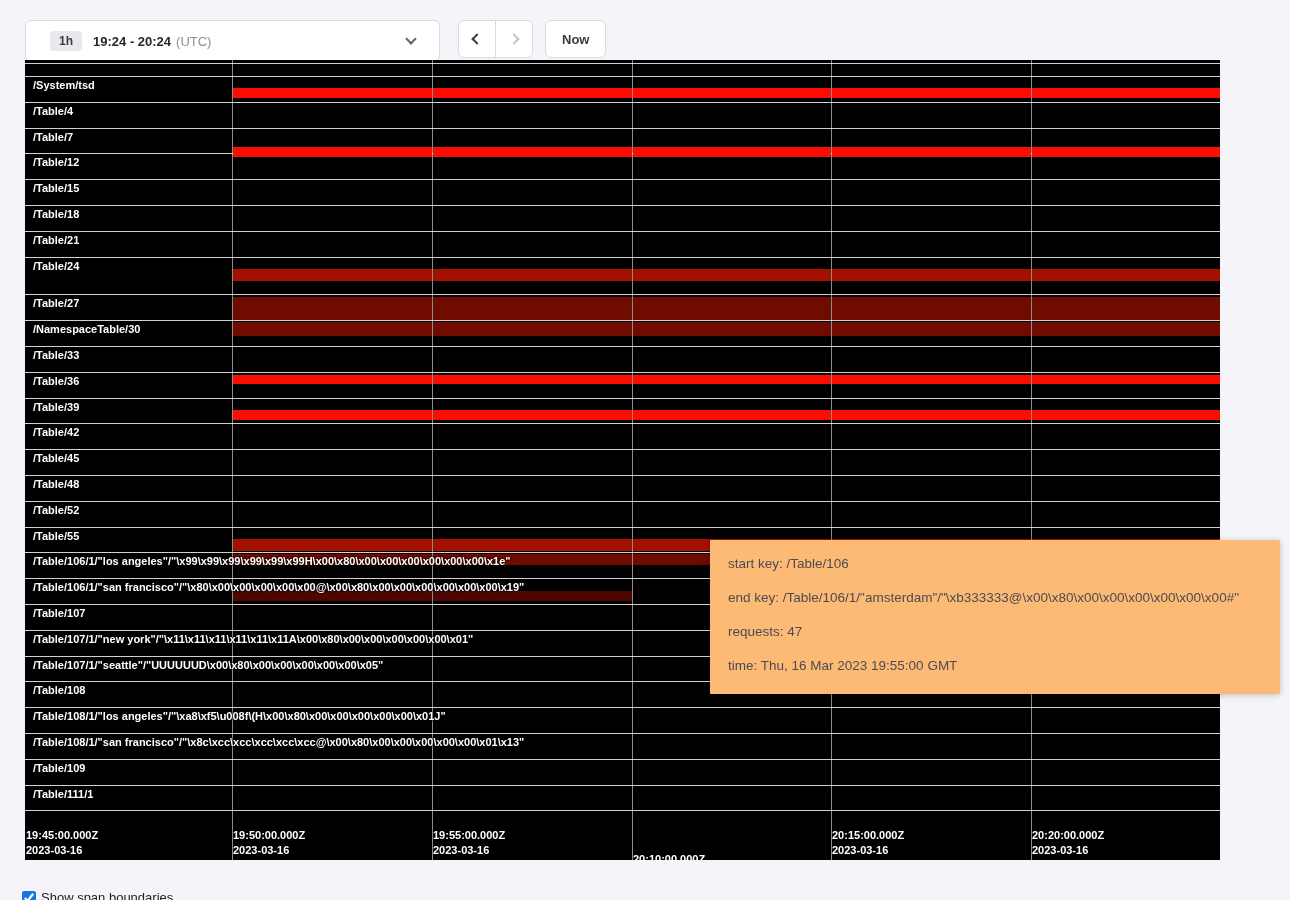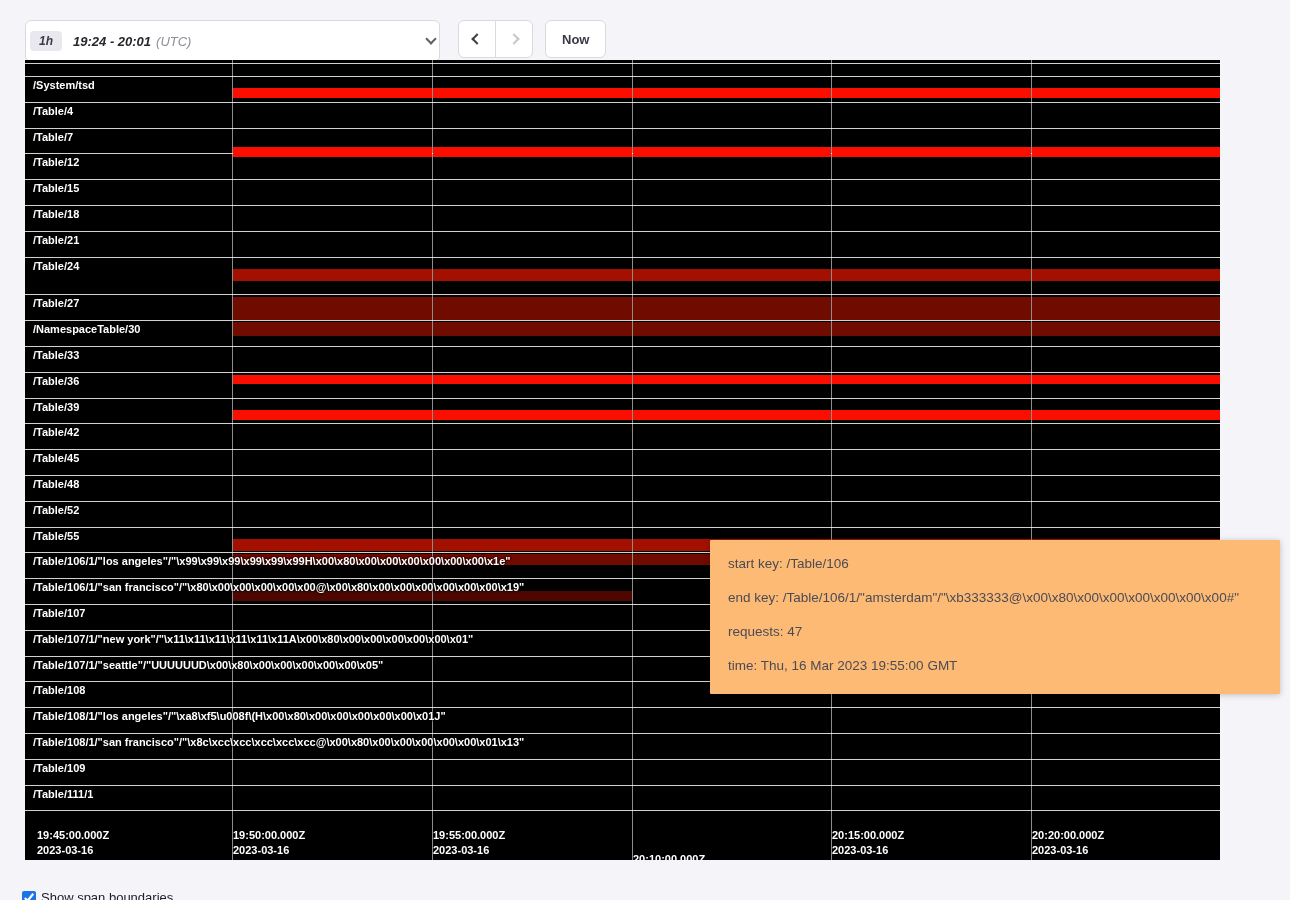--- a/index.html
+++ b/index.html
@@ -4,21 +4,21 @@
 <style>
   * { margin:0; padding:0; box-sizing:border-box; }
   html,body { width:1290px; height:900px; }
   body { font-family:"Liberation Sans", sans-serif; background:#f4f4f9; overflow:hidden; }
   #app { position:relative; width:1290px; height:900px; background:#f4f4f9; }
 
   
   .time-select {
     position:absolute; left:25px; top:20px; width:415px; height:42px;
     background:#fff; border:1px solid #d9d9e0; border-radius:6px;
-    display:flex; align-items:center; padding:0 4px; cursor:pointer;font-style:italic;
+    display:flex; align-items:center; padding:0 24px; cursor:pointer;
   }
   .chip {
     background:#e8e8ee; color:#3a3a42; font-size:12px; font-weight:700;
     padding:3px 9px; border-radius:4px; margin-right:11px;
   }
   .trange { font-size:13px; font-weight:700; color:#26262c; }
   .tz { font-size:13px; color:#8e8e98; margin-left:5px; }
   .chev { display:inline-block; width:8px; height:8px; }
   .chev.down { border-right:2px solid #5f6368; border-bottom:2px solid #5f6368; transform:rotate(45deg); margin-left:auto; margin-top:-4px; }
   .chev.left { border-left:2px solid #3c4043; border-bottom:2px solid #3c4043; transform:rotate(45deg); }
@@ -69,21 +69,21 @@
   #footer span { font-size:13px; color:#20202a; }
 </style>
 </head>
 <body>
 
 <div id="app">
 
   <div>
     <div class="time-select">
       <span class="chip">1h</span>
-      <span class="trange">19:24 - 20:01</span>
+      <span class="trange">19:24 - 20:24</span>
       <span class="tz">(UTC)</span>
       <span class="chev down"></span>
     </div>
     <div class="nav-group">
       <button class="navbtn prev">
         <span class="chev left"></span>
       </button>
       <button class="navbtn next" disabled="">
         <span class="chev right"></span>
       </button>
@@ -225,21 +225,21 @@
         <div class="krow" style="height: 25.8px;">
           <div class="klabel">/Table/111/1</div>
         </div>
         <div class="krow" style="height: 0px;"></div>
       </div>
   <div class="gridline" style="left: 207px;"></div>
       <div class="gridline" style="left: 407px;"></div>
       <div class="gridline" style="left: 607px;"></div>
       <div class="gridline" style="left: 806px;"></div>
       <div class="gridline" style="left: 1006px;"></div>
-      <div class="xaxis-tick" style="left: 12px;">
+      <div class="xaxis-tick" style="left: 1px;">
         <div>19:45:00.000Z</div>
         <div>2023-03-16</div>
       </div>
       <div class="xaxis-tick" style="left: 208px;">
         <div>19:50:00.000Z</div>
         <div>2023-03-16</div>
       </div>
       <div class="xaxis-tick" style="left: 408px;">
         <div>19:55:00.000Z</div>
         <div>2023-03-16</div>

